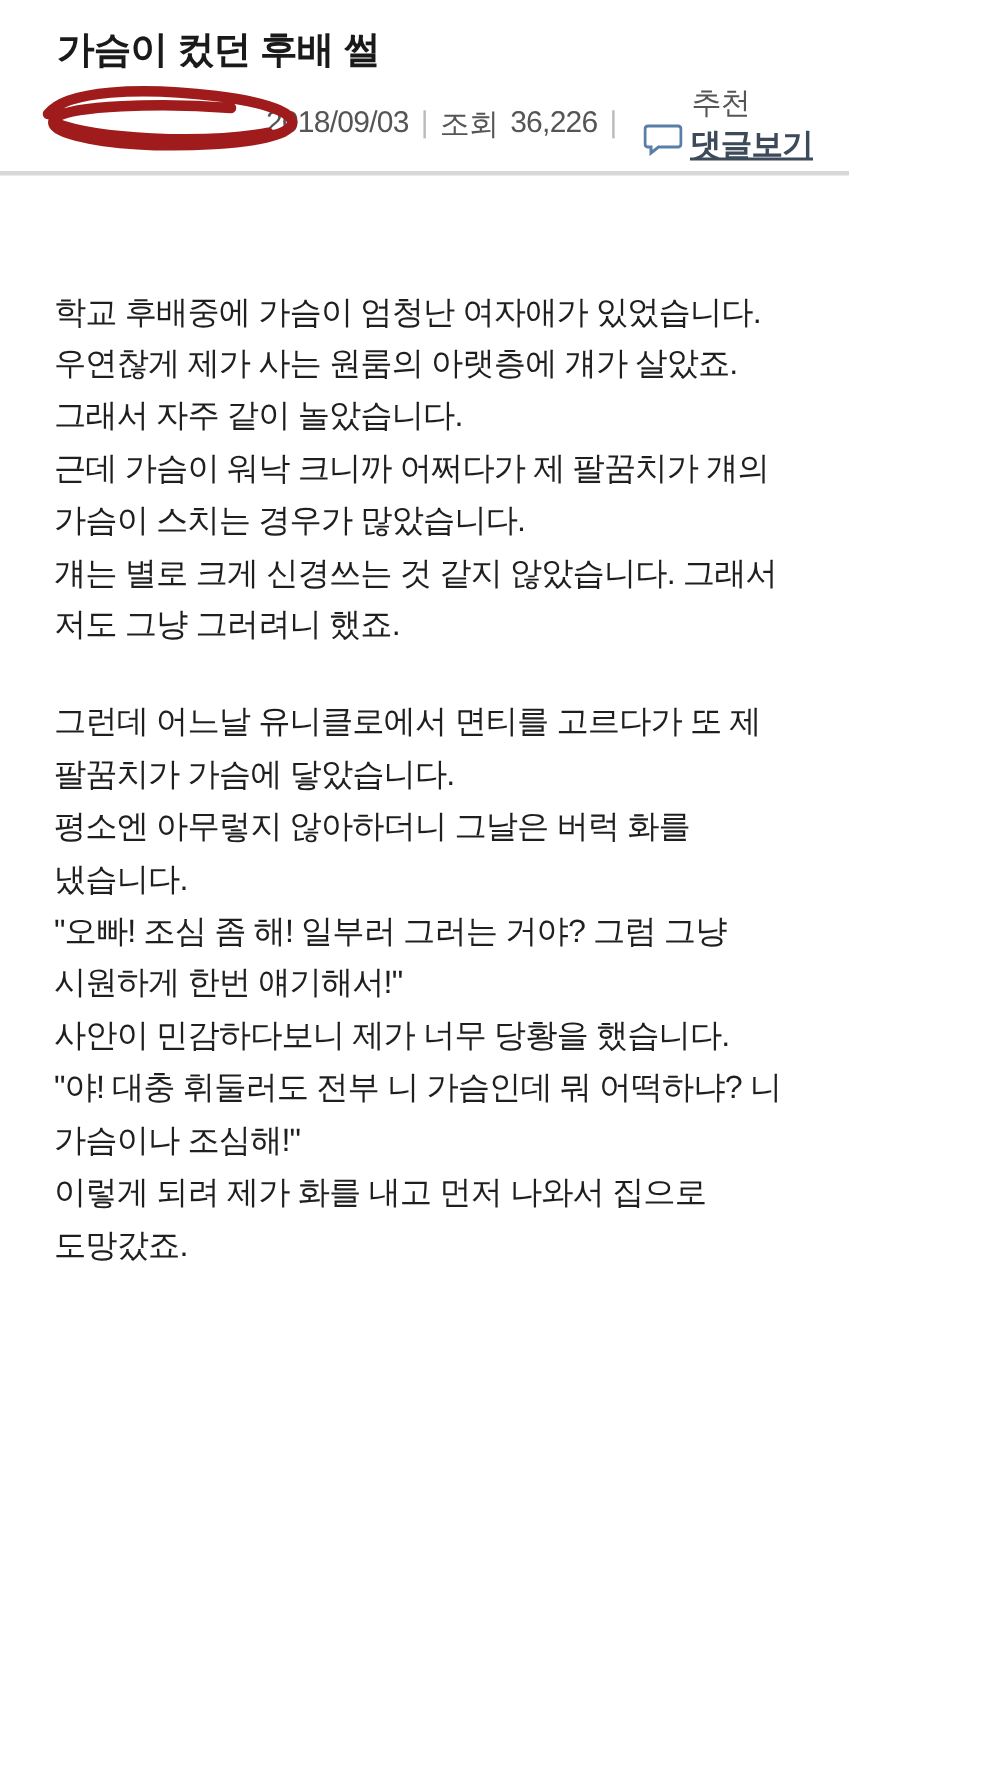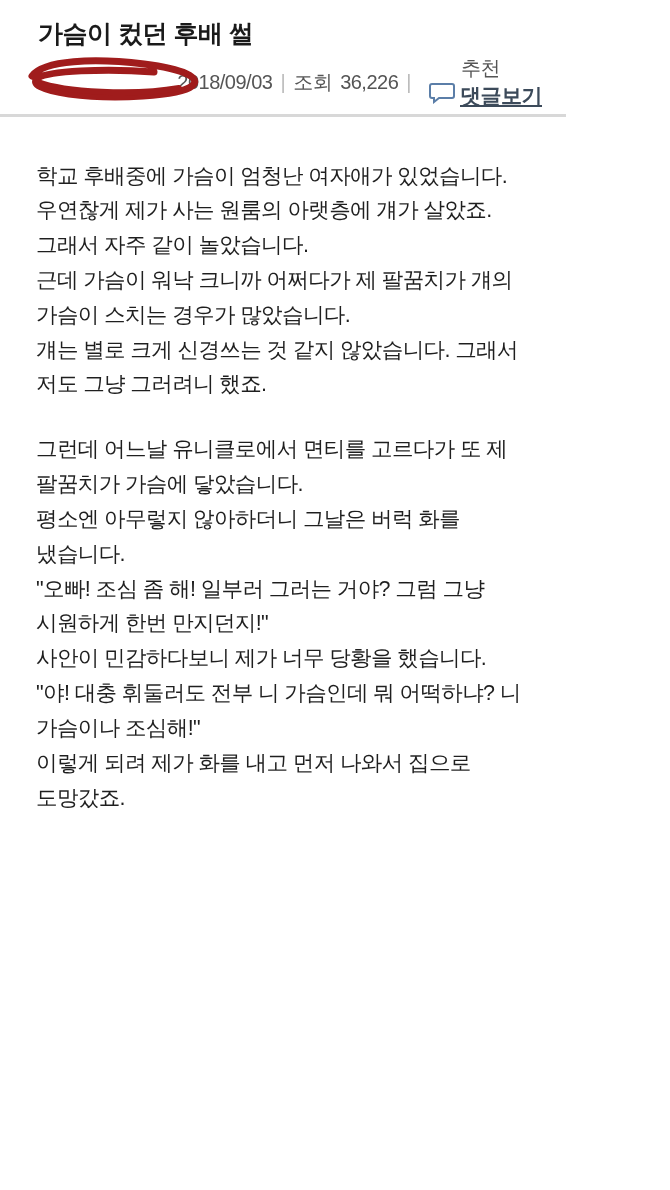--- a/index.html
+++ b/index.html
@@ -86,21 +86,21 @@
   .comment-icon {
     display: inline-block;
     margin-right: 5px;
   }
   .divider {
     height: 3px;
     background: #d8d8d8;
     margin: 10px 0 0 0;
   }
   .body-wrap {
-    padding: 20px 30px 0 36px;
+    padding: 52px 30px 0 36px;
   }
   .para {
     font-size: 21.5px;
     line-height: 1.62;
     color: #1f1f1f;
     letter-spacing: -0.6px;
     white-space: pre-wrap;
     word-break: keep-all;
   }
   .para + .para {
@@ -141,19 +141,19 @@
 
   <div class="divider"></div>
 
   <div class="body-wrap">
     <p class="para">학교 후배중에 가슴이 엄청난 여자애가 있었습니다.
 우연찮게 제가 사는 원룸의 아랫층에 걔가 살았죠. 그래서 자주 같이 놀았습니다.
 근데 가슴이 워낙 크니까 어쩌다가 제 팔꿈치가 걔의 가슴이 스치는 경우가 많았습니다.
 걔는 별로 크게 신경쓰는 것 같지 않았습니다. 그래서 저도 그냥 그러려니 했죠.</p>
     <p class="para">그런데 어느날 유니클로에서 면티를 고르다가 또 제 팔꿈치가 가슴에 닿았습니다.
 평소엔 아무렇지 않아하더니 그날은 버럭 화를 냈습니다.
-"오빠! 조심 좀 해! 일부러 그러는 거야? 그럼 그냥 시원하게 한번 만지던지!"
+"오빠! 조심 좀 해! 일부러 그러는 거야? 그럼 그냥 시원하게 한번 얘기해서!"
 사안이 민감하다보니 제가 너무 당황을 했습니다.
 "야! 대충 휘둘러도 전부 니 가슴인데 뭐 어떡하냐? 니 가슴이나 조심해!"
 이렇게 되려 제가 화를 내고 먼저 나와서 집으로 도망갔죠.</p>
   </div>
 
 </div>
 
 </body></html>

